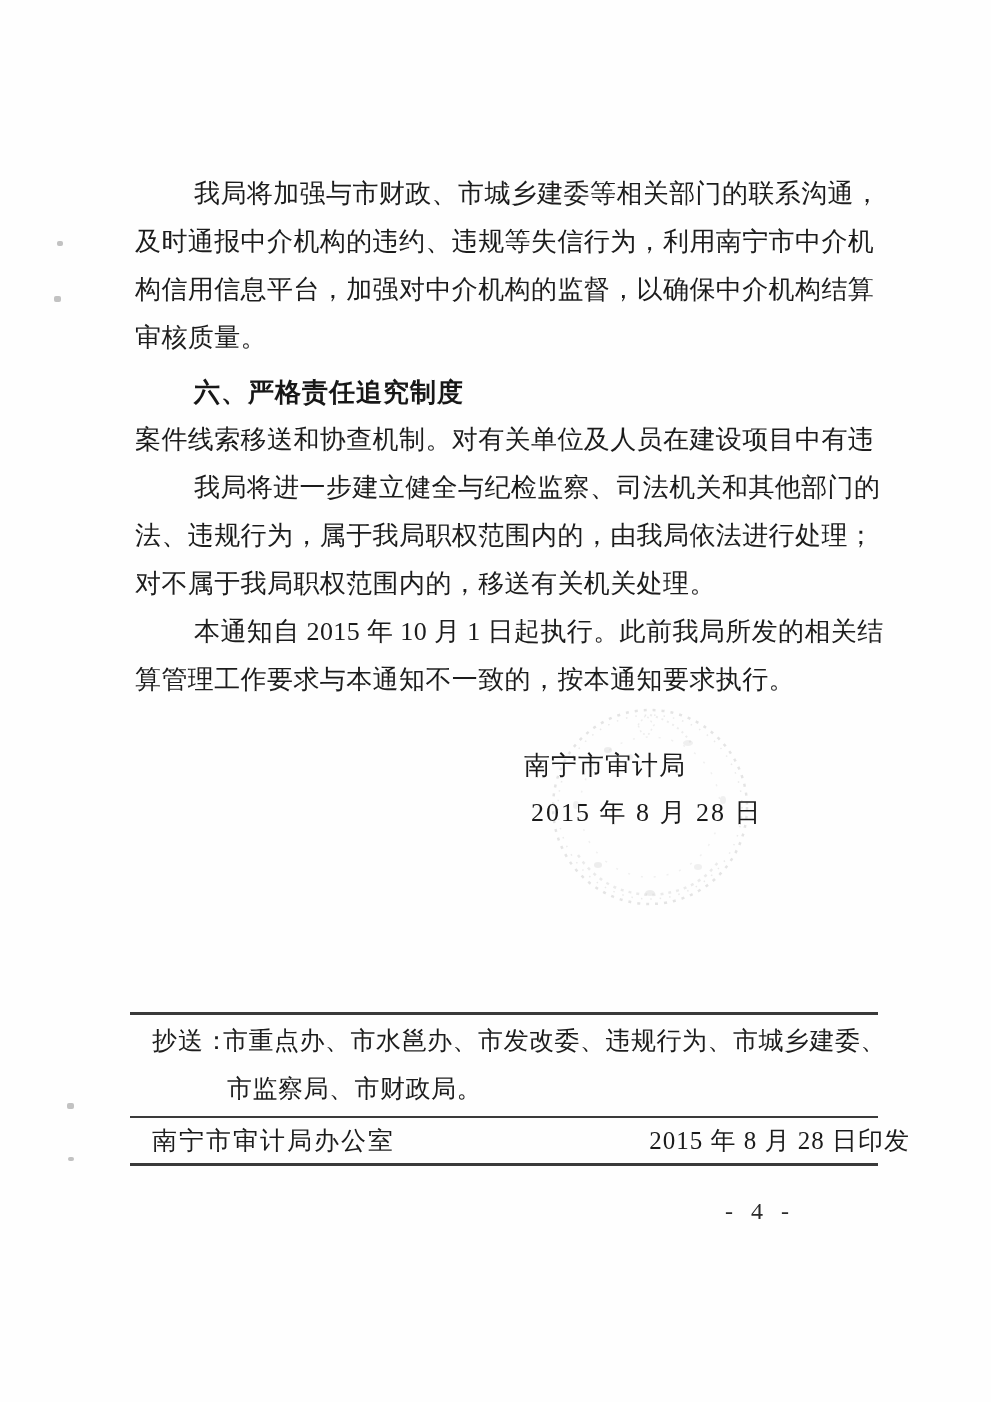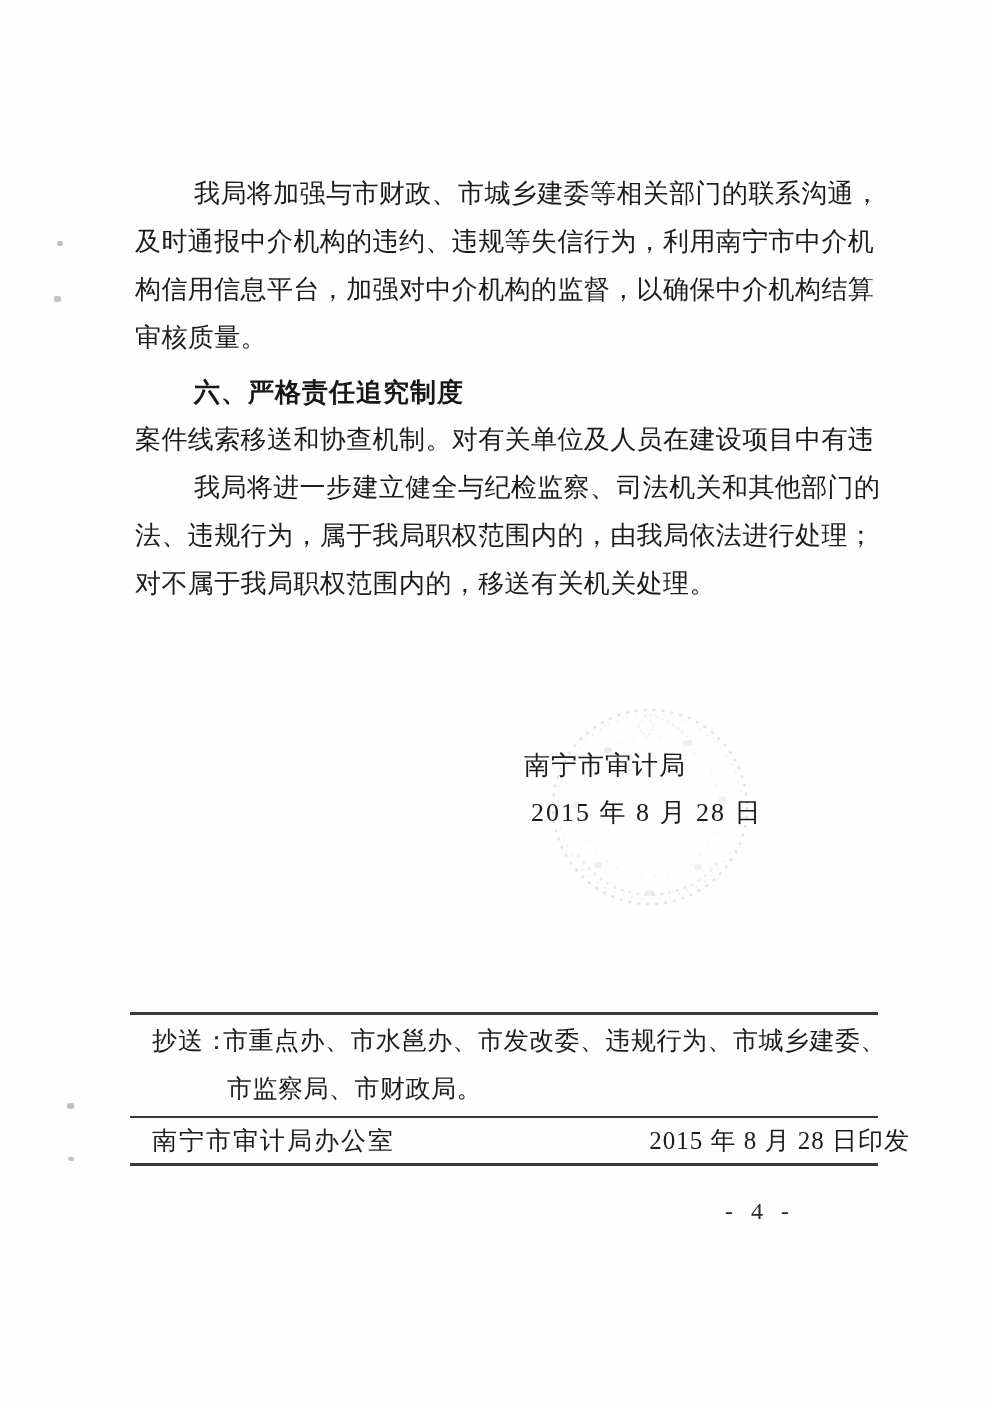--- a/index.html
+++ b/index.html
@@ -165,20 +165,24 @@
 
   <div class="heading">六、严格责任追究制度</div>
 
   <div class="para" style="top:416px;">
     <div class="bline">案件线索移送和协查机制。对有关单位及人员在建设项目中有违</div>
     <div class="bline indent">我局将进一步建立健全与纪检监察、司法机关和其他部门的</div>
     <div class="bline">法、违规行为，属于我局职权范围内的，由我局依法进行处理；</div>
     <div class="bline">对不属于我局职权范围内的，移送有关机关处理。</div>
   </div>
 
+  <div class="para" style="top:608px;">
+    <div class="bline indent">本通知自 2015 年 10 月 1 日起执行。此前我局所发的相关结</div>
+    <div class="bline">算管理工作要求与本通知不一致的，按本通知要求执行。</div>
+  </div>
 
   <svg class="seal" viewBox="0 0 225 225" aria-hidden="true">
     <g fill="none" stroke="#c6c6c6">
       <circle cx="112" cy="112" r="97" stroke-width="2.5" stroke-dasharray="3 6" opacity="0.55"></circle>
       <circle cx="112" cy="112" r="92" stroke-width="1.5" stroke-dasharray="1.5 8" opacity="0.4"></circle>
       <circle cx="112" cy="112" r="70" stroke-width="1.5" stroke-dasharray="2 11" opacity="0.3"></circle>
       <path d="M112 20 q 30 8 42 30" stroke-width="2" stroke-dasharray="2 4" opacity="0.35"></path>
       <path d="M40 160 q 25 38 72 40 q 48 -2 70 -36" stroke-width="2.5" stroke-dasharray="3 5" opacity="0.4"></path>
       <path d="M100 30 l 8 -10 l 8 10 l -5 9 l -7 0 z" stroke-width="1.5" stroke-dasharray="2 3" opacity="0.35"></path>
     </g>

